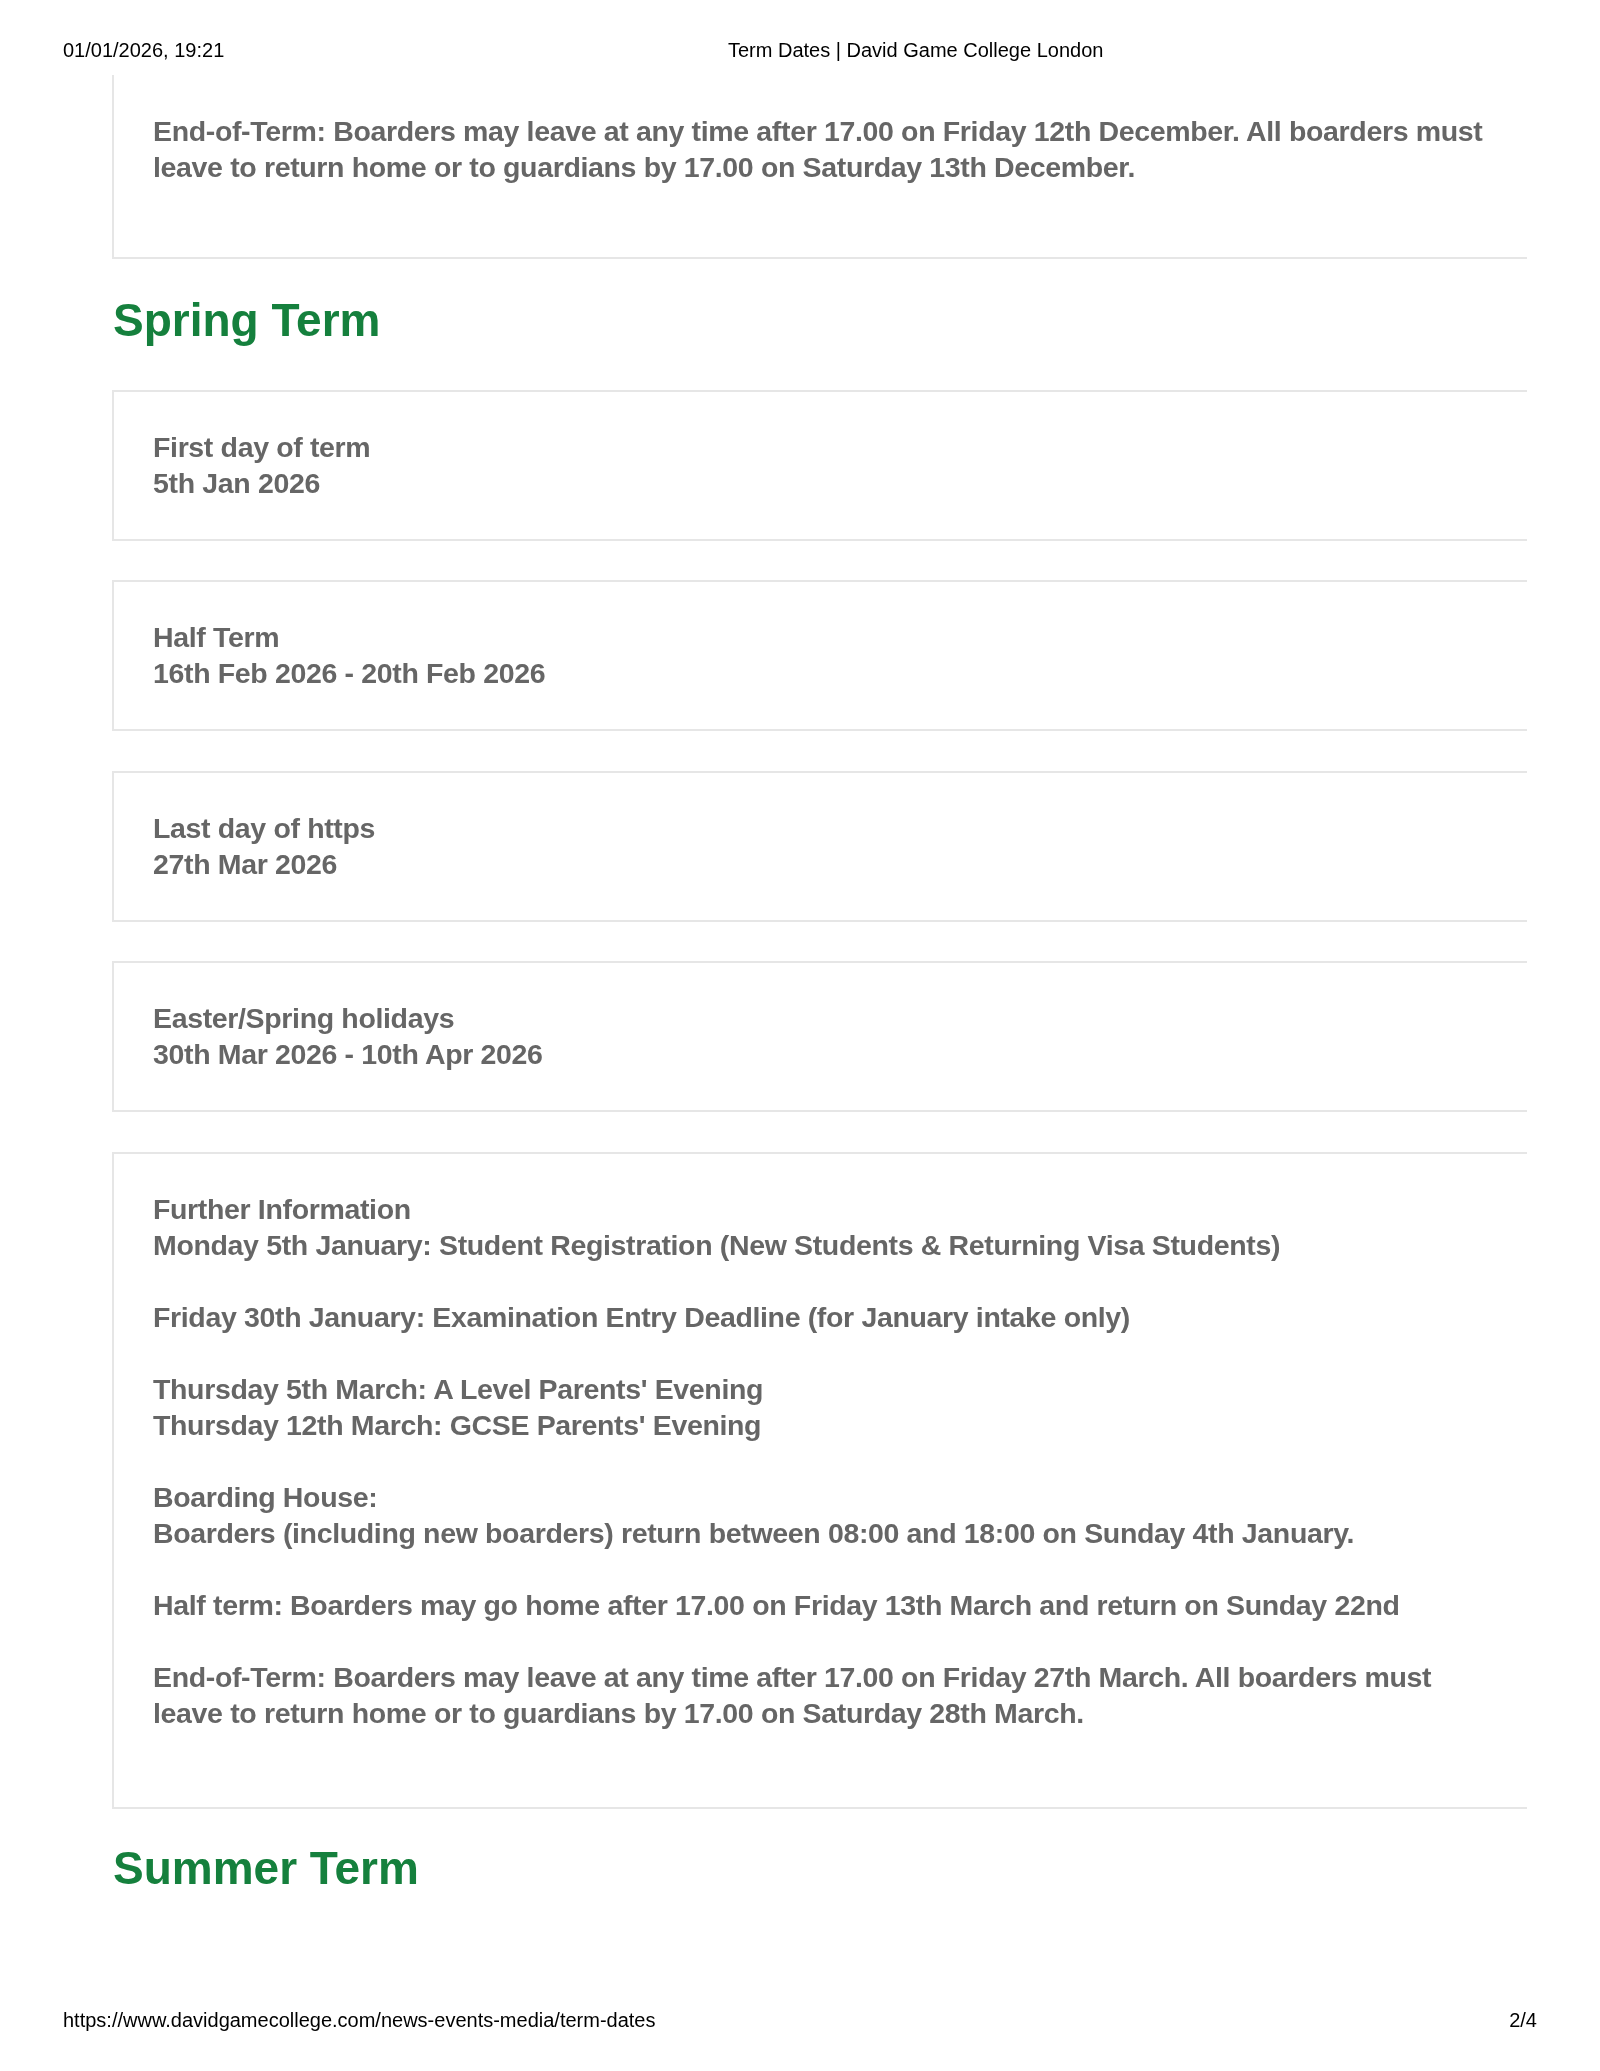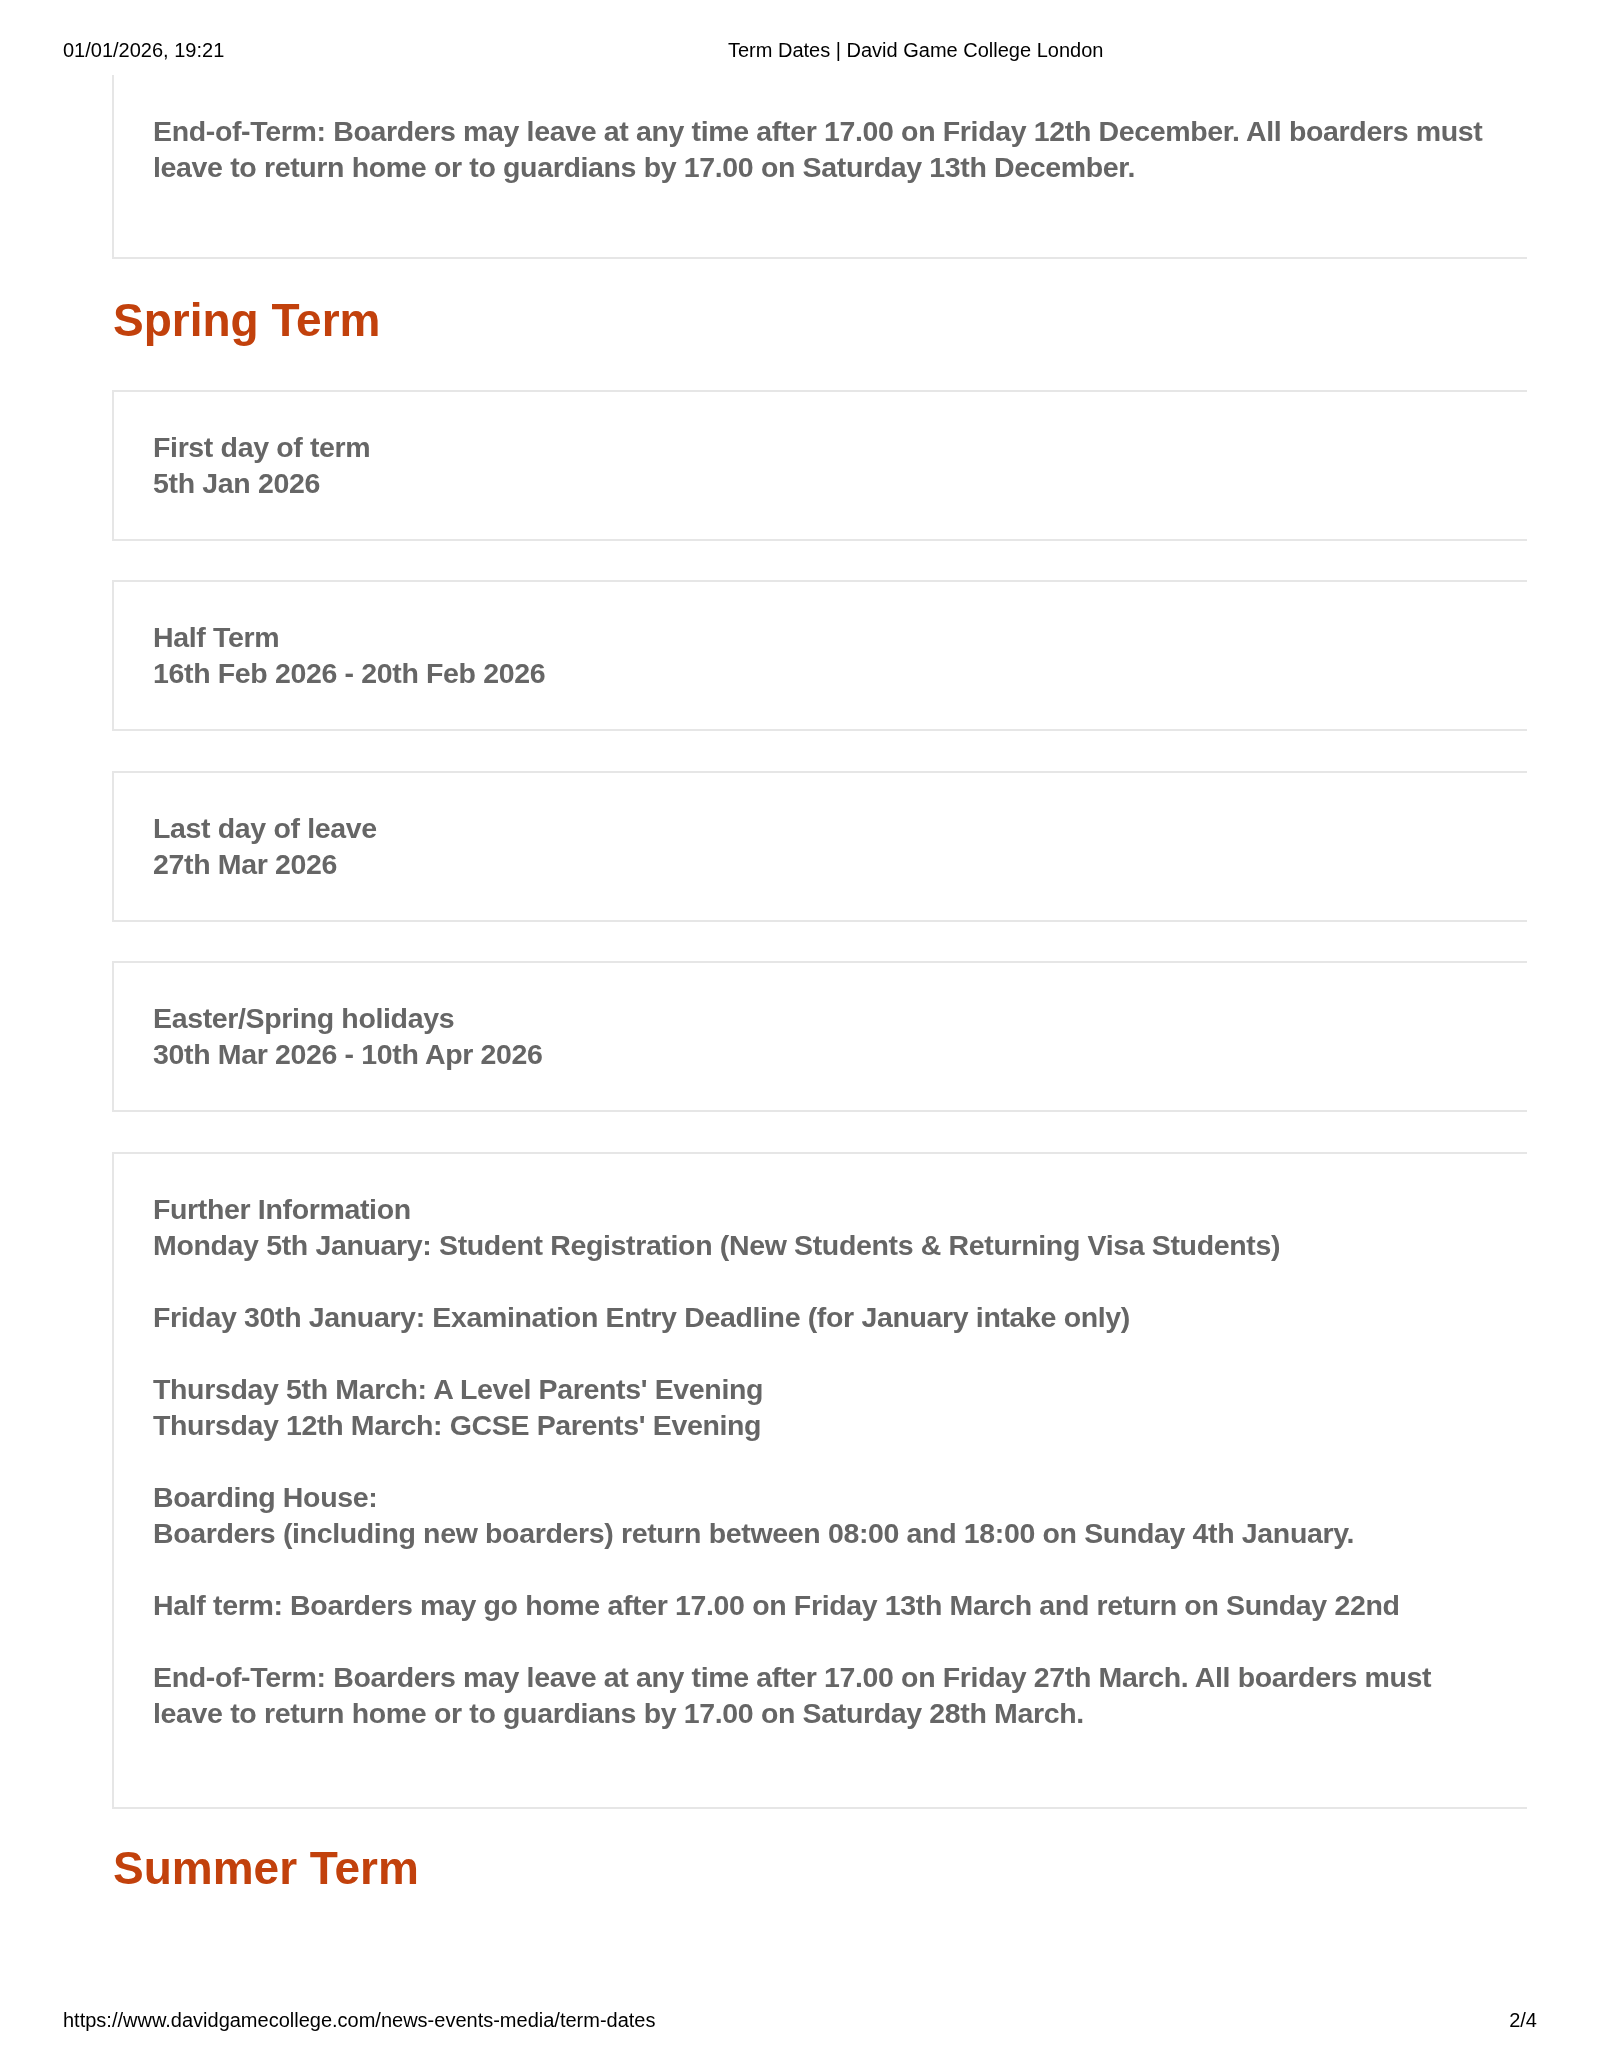--- a/index.html
+++ b/index.html
@@ -66,21 +66,21 @@
     font-weight: bold;
   }
   .section-heading {
     position: absolute;
     left: 113px;
     margin: 0;
     font-family: "Liberation Sans", sans-serif;
     font-weight: bold;
     font-size: 46px;
     line-height: 54px;
-    color: #c2410c;
+    color: #15803d;
     white-space: nowrap;
   }
 </style>
 </head>
 <body>
 
 <div class="print-header-date">01/01/2026, 19:21</div>
 <div class="print-header-title">Term Dates | David Game College London</div>
 
 <div class="page-viewport">
@@ -106,21 +106,21 @@
 
     <div class="card" style="top:580px; height:151px;">
       <div class="card-body">
         <span class="card-line">Half Term</span>
         <span class="card-line">16th Feb 2026 - 20th Feb 2026</span>
       </div>
     </div>
 
     <div class="card" style="top:771px; height:151px;">
       <div class="card-body">
-        <span class="card-line">Last day of leave</span>
+        <span class="card-line">Last day of https</span>
         <span class="card-line">27th Mar 2026</span>
       </div>
     </div>
 
     <div class="card" style="top:961px; height:151px;">
       <div class="card-body">
         <span class="card-line">Easter/Spring holidays</span>
         <span class="card-line">30th Mar 2026 - 10th Apr 2026</span>
       </div>
     </div>

